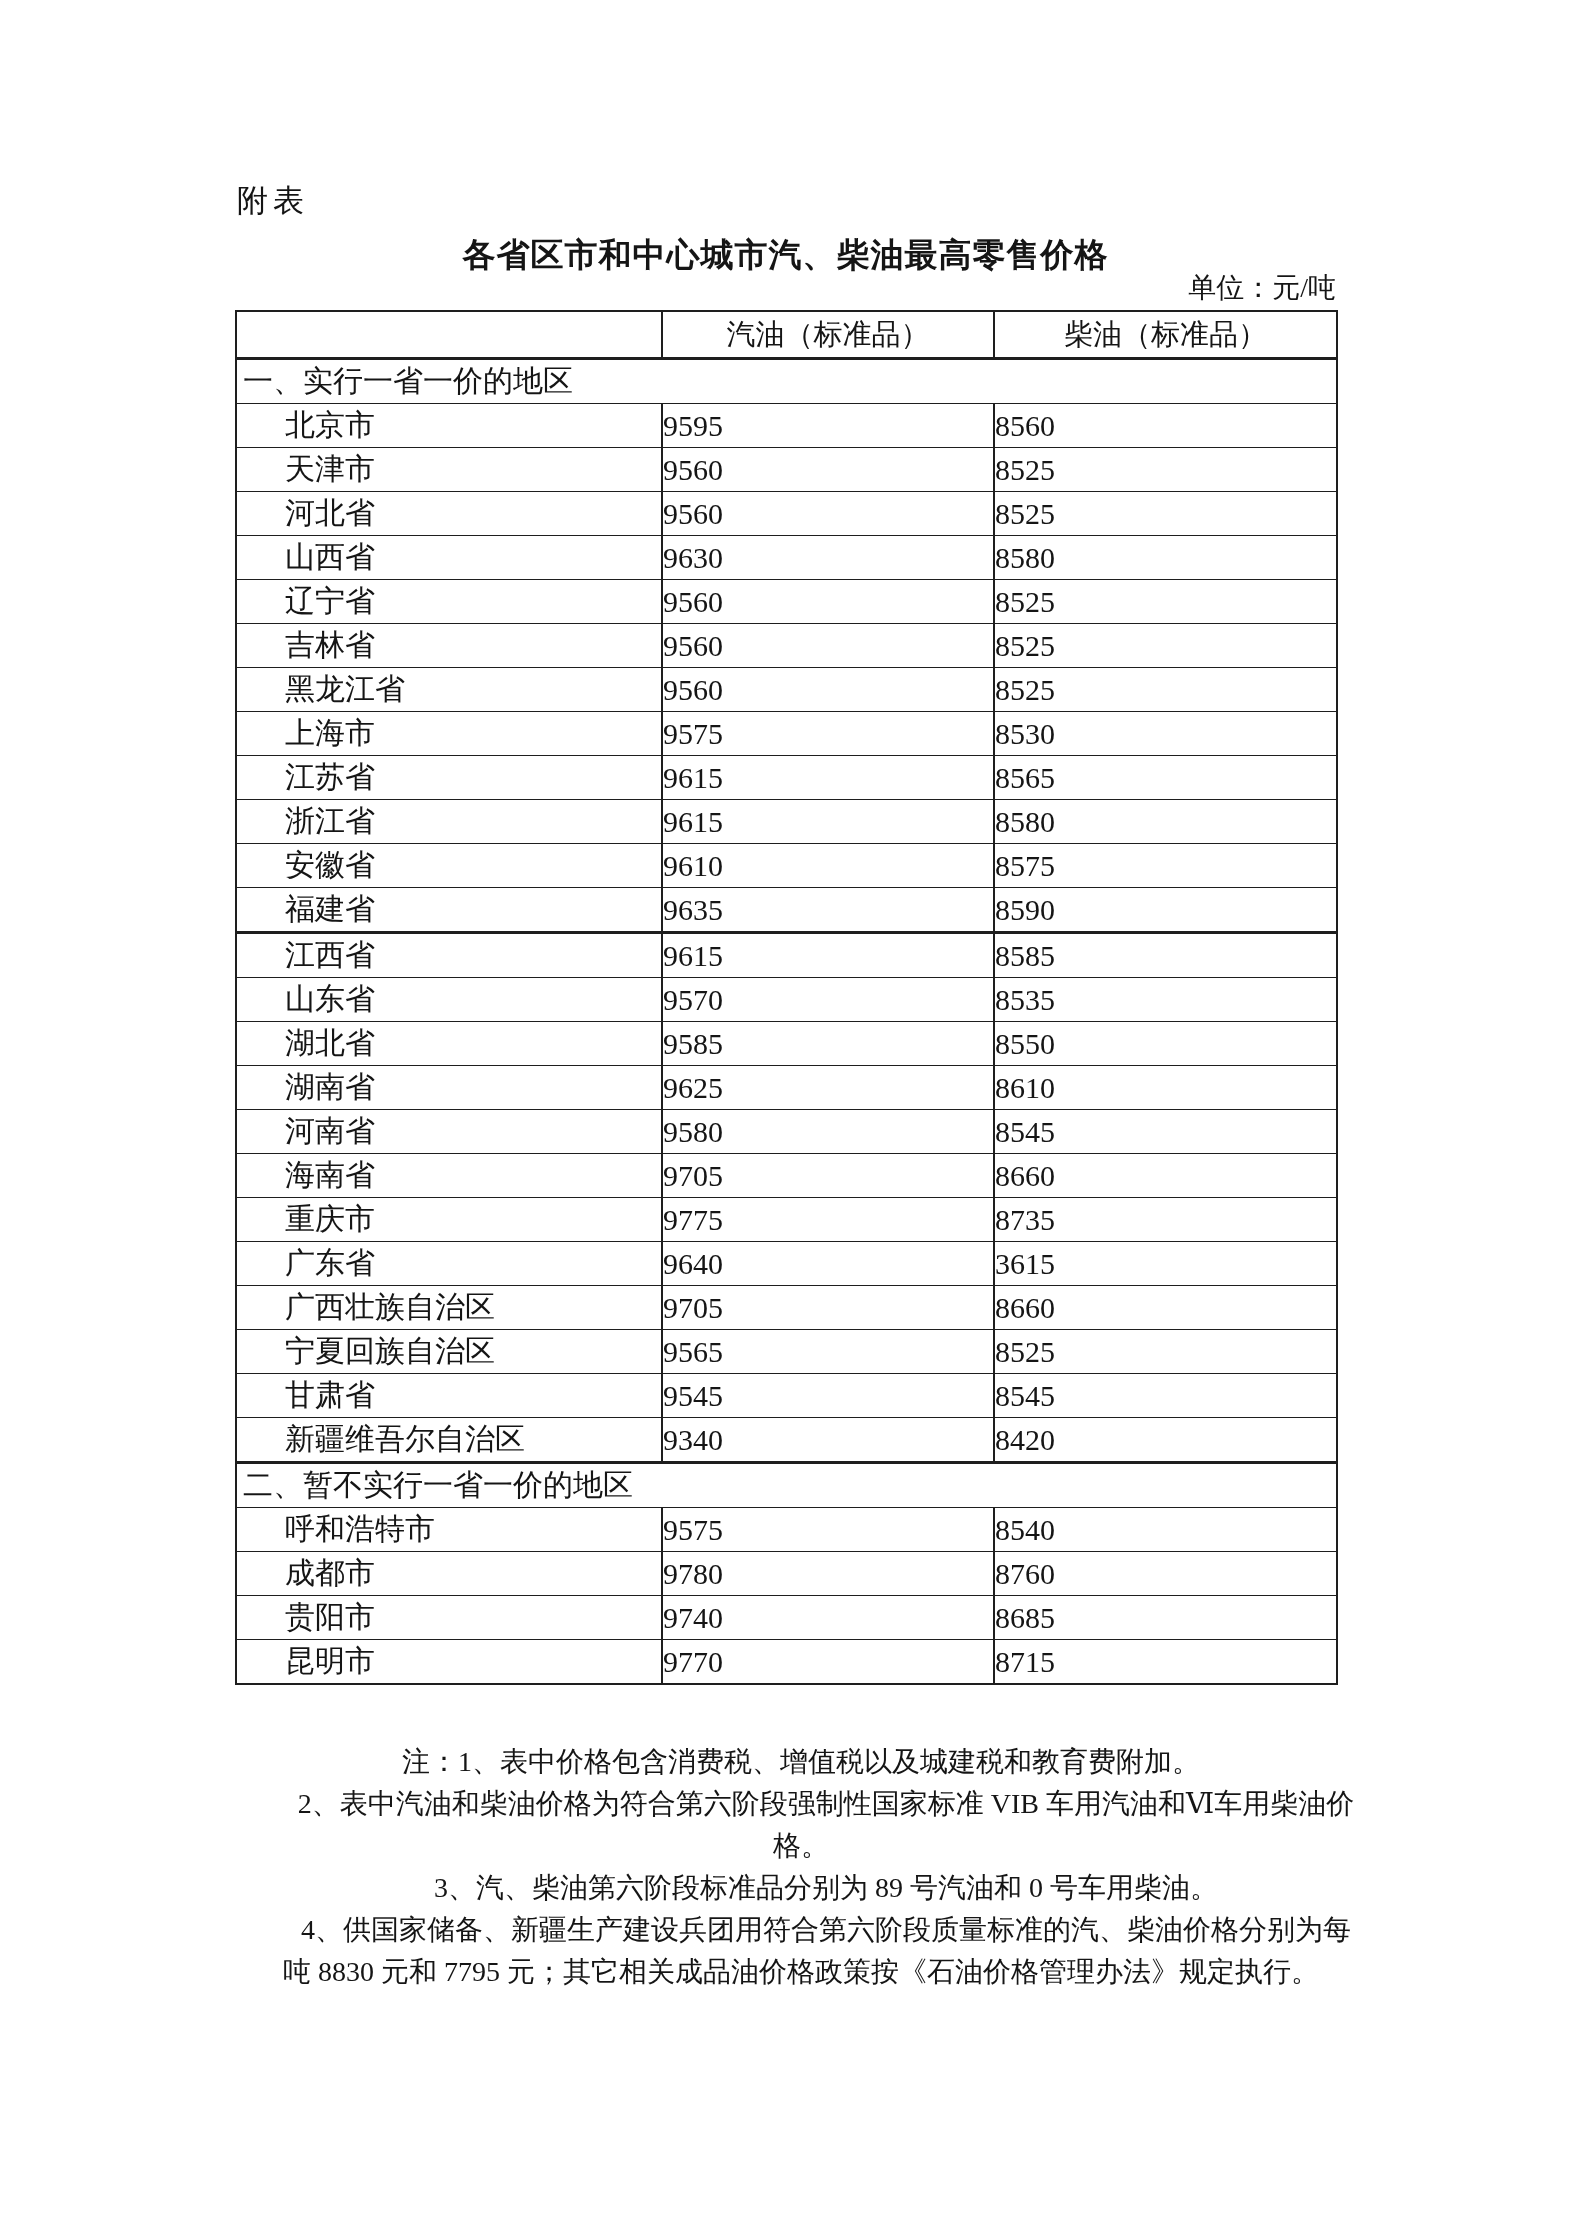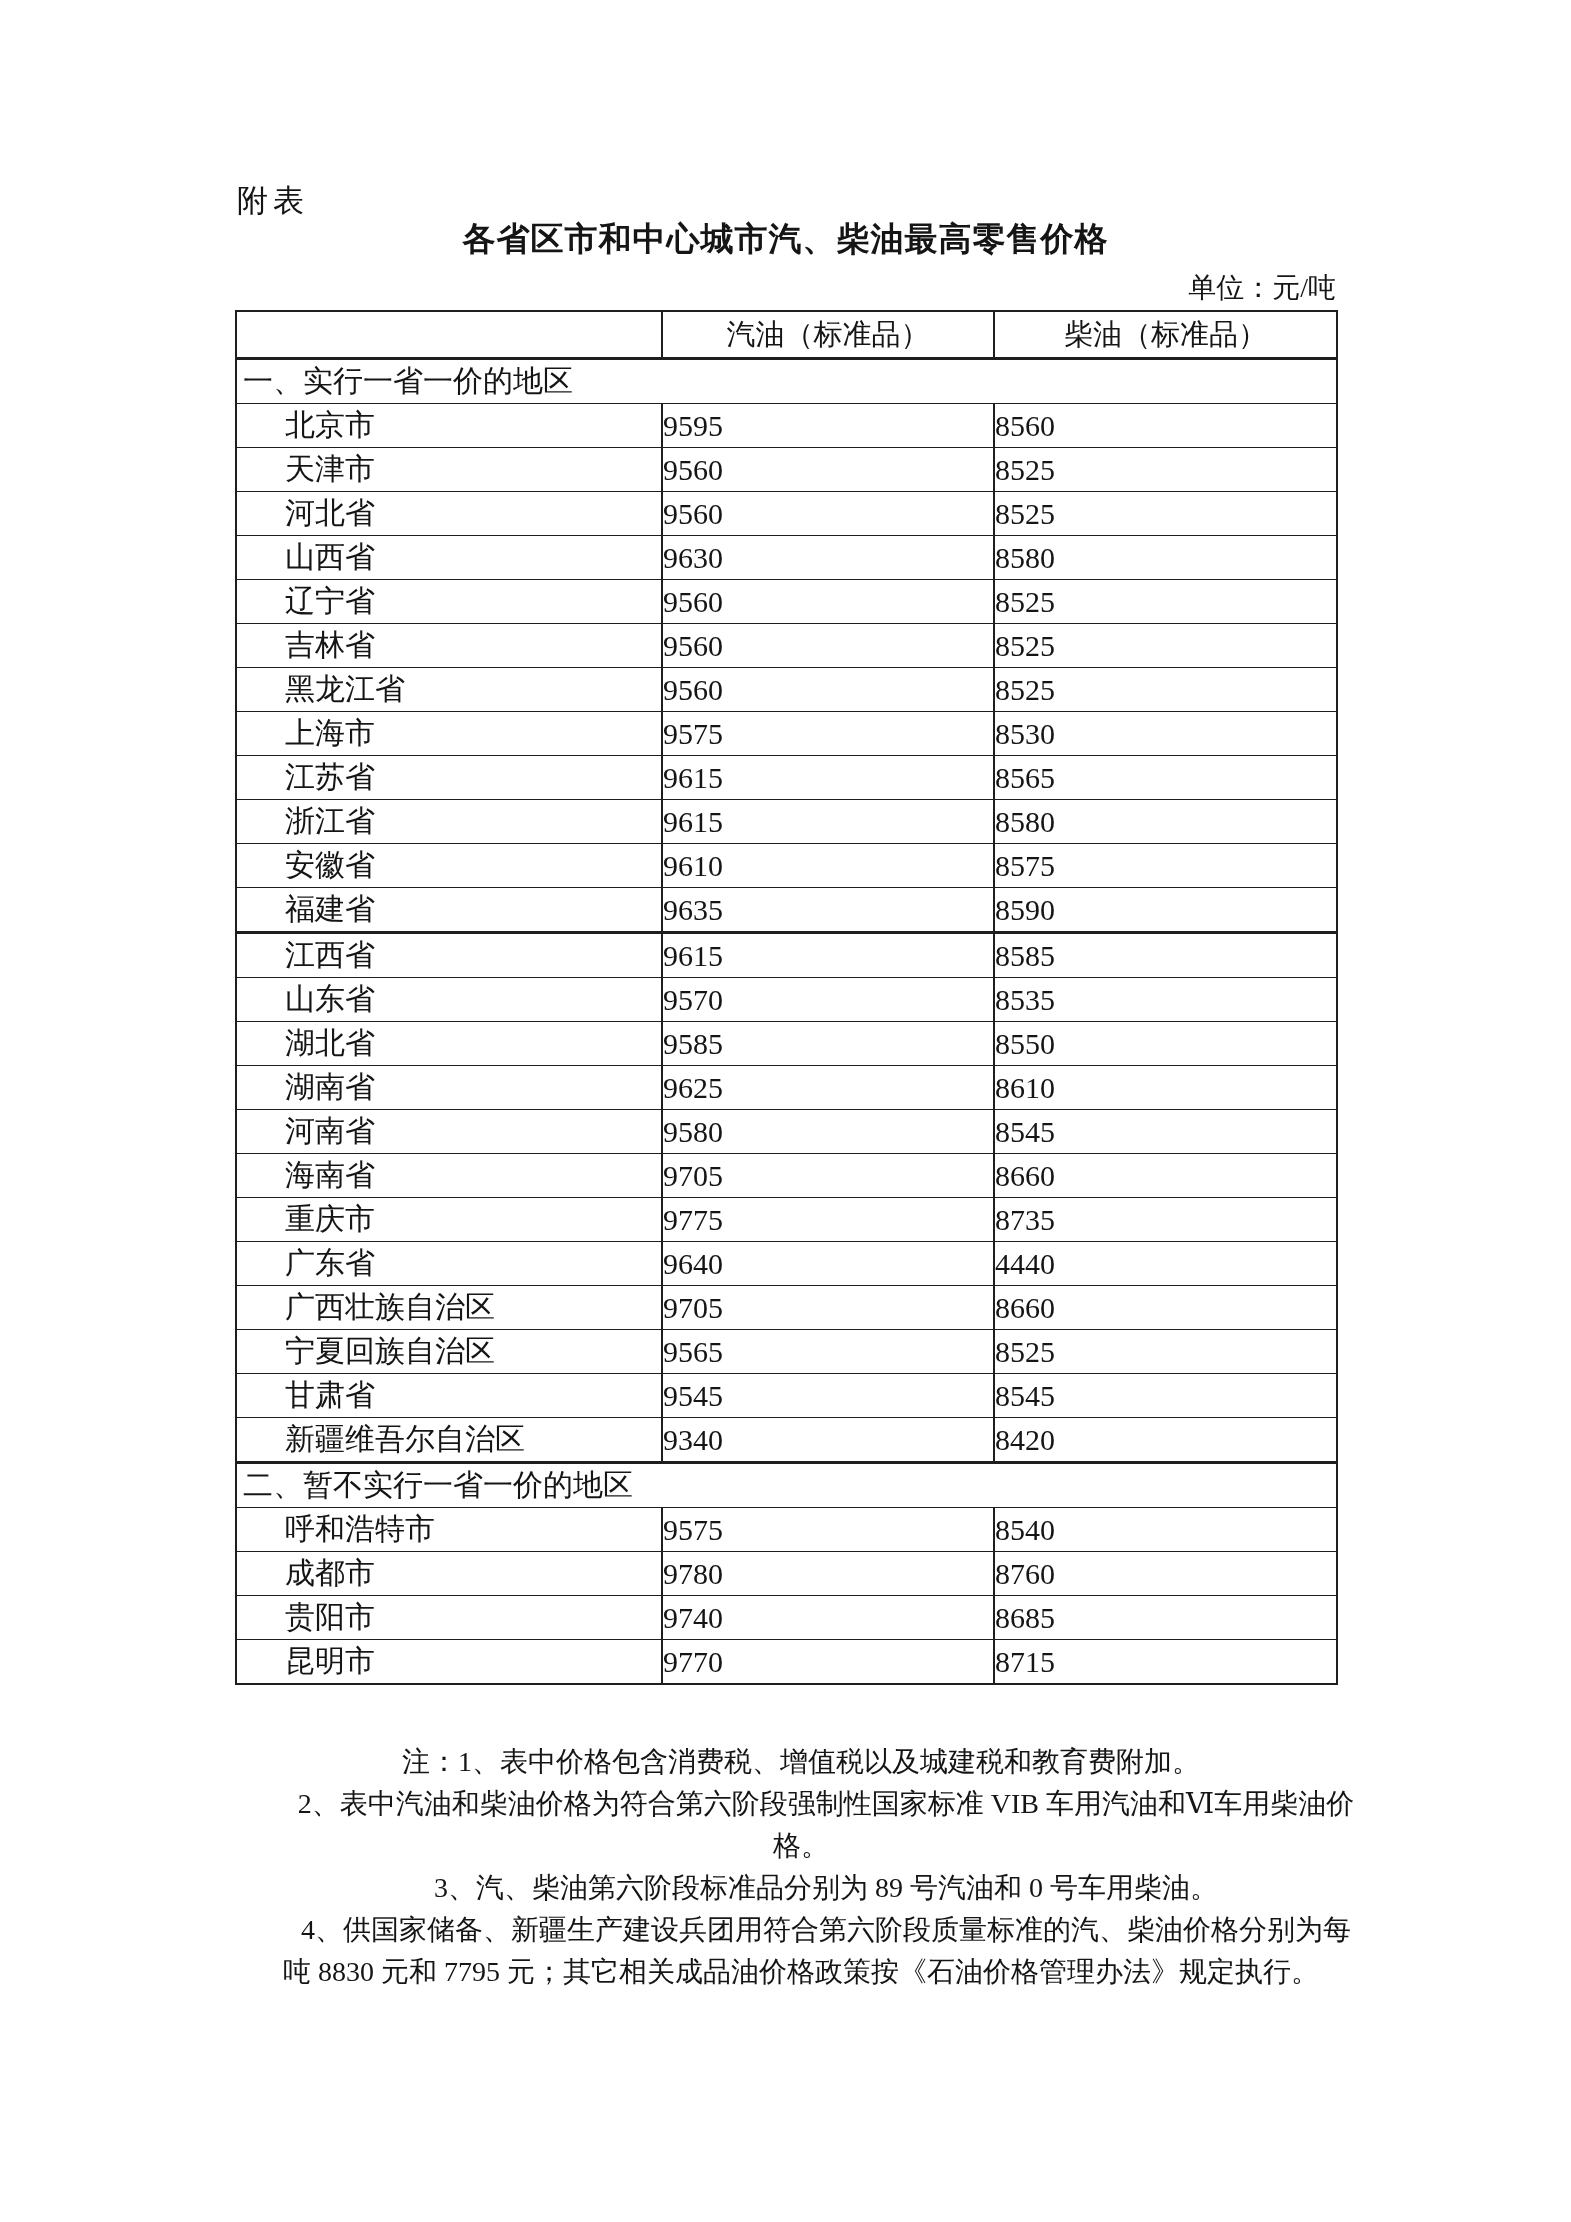--- a/index.html
+++ b/index.html
@@ -19,21 +19,21 @@
   .doc-label {
     position: absolute;
     left: 237px;
     top: 180px;
     font-size: 31px;
     letter-spacing: 5px;
   }
   .doc-title {
     position: absolute;
     left: 235px;
-    top: 217px;
+    top: 233px;
     width: 1101px;
     margin: 0;
     text-align: center;
     font-family: "Liberation Sans", "DejaVu Sans", sans-serif;
     font-weight: 700;
     font-size: 33px;
     letter-spacing: 1px;
   }
   .unit-line {
     position: absolute;
@@ -228,21 +228,21 @@
           <td class="price">8660</td>
         </tr>
         <tr class="data-row">
           <td class="region">重庆市</td>
           <td class="price">9775</td>
           <td class="price">8735</td>
         </tr>
         <tr class="data-row">
           <td class="region">广东省</td>
           <td class="price">9640</td>
-          <td class="price">4440</td>
+          <td class="price">3615</td>
         </tr>
         <tr class="data-row">
           <td class="region">广西壮族自治区</td>
           <td class="price">9705</td>
           <td class="price">8660</td>
         </tr>
         <tr class="data-row">
           <td class="region">宁夏回族自治区</td>
           <td class="price">9565</td>
           <td class="price">8525</td>

